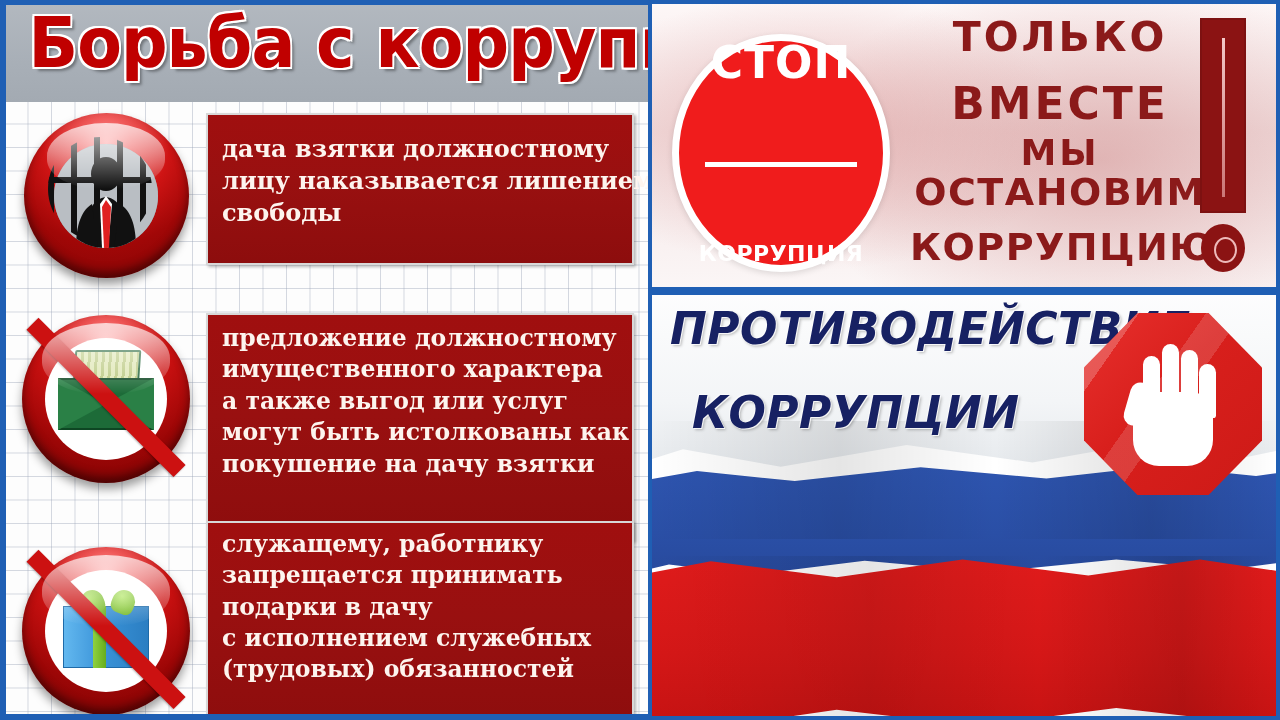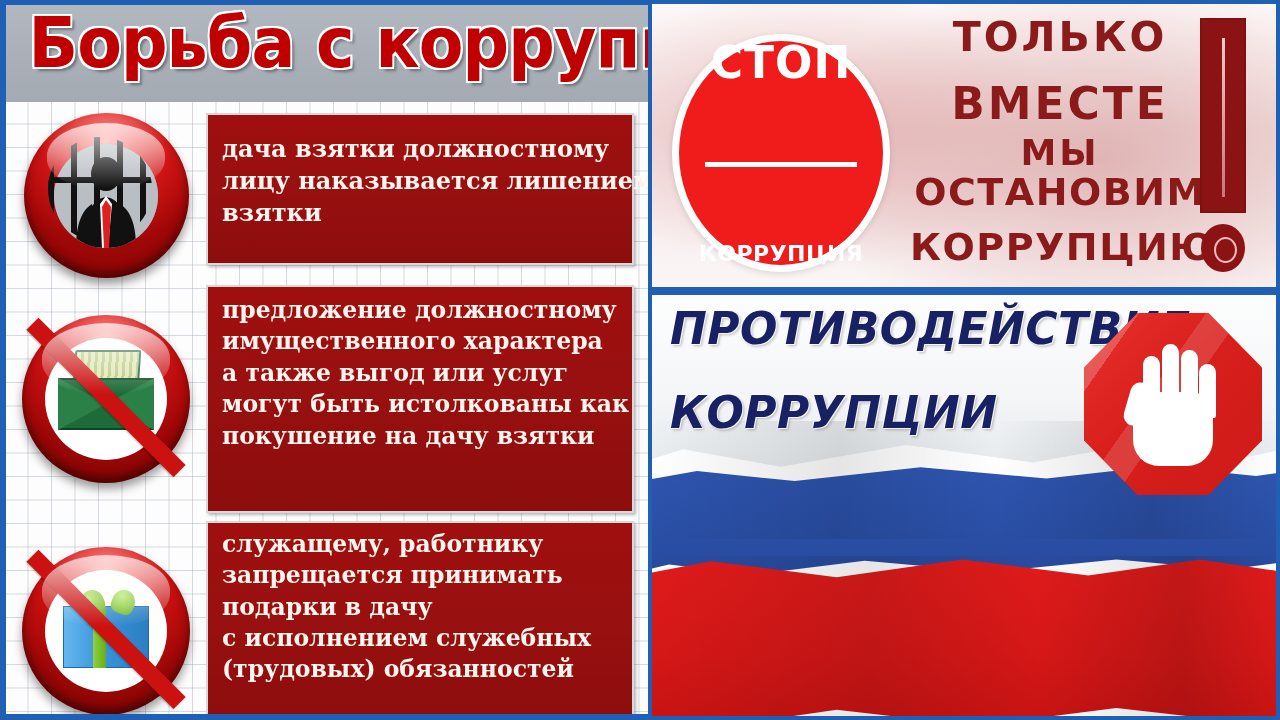--- a/index.html
+++ b/index.html
@@ -65,21 +65,21 @@
     font-family:"DejaVu Serif",serif;
     font-weight:bold;
     padding:10px 14px 12px 14px;
     box-sizing:border-box;
     width:428px;
     font-size:24px;
     line-height:1.33;
   }
   .text-block .ln{display:block;white-space:nowrap;}
   #block-1{height:152px;padding-top:18px;}
-  #block-2{height:228px;font-size:23.5px;line-height:1.34;padding-top:8px;}
+  #block-2{height:228px;font-size:23.5px;line-height:1.34;padding-top:8px;margin-top:28px;}
   #block-3{height:210px;font-size:23.5px;line-height:1.33;padding-top:6px;}
 
   
   .ic{position:relative;}
 
   
   .ring-icon{width:165px;height:165px;border-radius:50%;
     background:
       radial-gradient(circle at 50% 18%, #ff9e9e 0%, #f05a5a 16%, #cf1414 40%, #a10707 65%, #7d0404 100%);
     box-shadow:0 6px 10px rgba(0,0,0,.40), inset 0 -6px 10px rgba(0,0,0,.45);
@@ -198,21 +198,21 @@
   #flag .shade2{position:absolute;left:0;right:0;top:62%;height:38%;
     background:linear-gradient(90deg,rgba(0,0,0,0) 0%,rgba(0,0,0,.10) 35%,rgba(0,0,0,0) 62%,rgba(0,0,0,.13) 85%,rgba(0,0,0,0) 100%);
     pointer-events:none;}
 
   #pd-text{position:absolute;left:18px;top:10px;width:440px;
     font-family:"DejaVu Sans",sans-serif;font-weight:bold;font-style:italic;
     color:#172163;line-height:1.08;}
   #pd-text .pl{display:block;white-space:nowrap;
     text-shadow:1px 1px 0 rgba(255,255,255,.85),-1px -1px 0 rgba(255,255,255,.6),2px 2px 3px rgba(0,0,0,.25);}
   #pd-text .p1{font-size:44px;letter-spacing:.5px;}
-  #pd-text .p2{font-size:44px;letter-spacing:.5px;margin-top:36px;}
+  #pd-text .p2{font-size:44px;letter-spacing:.5px;margin-top:36px;margin-left:22px;}
 
   #hand-sign{position:absolute;right:14px;top:18px;width:178px;height:182px;}
   .octagon{position:absolute;inset:0;background:linear-gradient(135deg,#e8302d 0%,#d81f1c 45%,#cd1a17 100%);
     clip-path:polygon(30% 0,70% 0,100% 30%,100% 70%,70% 100%,30% 100%,0 70%,0 30%);}
   .octagon::after{content:"";position:absolute;inset:0;
     background:linear-gradient(125deg,rgba(255,255,255,.22) 0 18%,rgba(255,255,255,0) 18% 40%,rgba(255,255,255,.14) 40% 52%,rgba(255,255,255,0) 52%);
     clip-path:polygon(30% 0,70% 0,100% 30%,100% 70%,70% 100%,30% 100%,0 70%,0 30%);}
   .palm{position:absolute;left:50%;top:14%;width:92px;height:128px;margin-left:-46px;z-index:3;}
   .palm .pm{position:absolute;left:6px;bottom:0;width:80px;height:74px;background:#fff;border-radius:22px 22px 26px 26px;}
   .palm .fg{position:absolute;width:17px;background:#fff;border-radius:9px 9px 3px 3px;}
@@ -249,21 +249,21 @@
               <path d="M52 52 L58 60 L54 104 L48 104 L46 60 Z" fill="#ffffff"></path>
               <path d="M52 56 L57 63 L55 104 L50 104 L48 63 Z" fill="#e02020"></path>
             </svg>
           </div>
           <div class="bars" style="position:absolute;left:24px;top:24px;width:104px;height:104px;border-radius:50%;overflow:hidden;"></div>
         </div>
       </div>
       <div class="text-block" id="block-1">
         <span class="ln">дача взятки должностному</span>
         <span class="ln">лицу наказывается лишением</span>
-        <span class="ln">взятки</span>
+        <span class="ln">свободы</span>
       </div>
     </div>
 
     <div class="row" id="row-2">
       <div class="icon-cell" style="padding-top:30px;">
         <div class="no-icon ic">
           <div class="no-hole">
             <div class="env">
               <div class="money"></div>
               <div class="env-body"></div>

